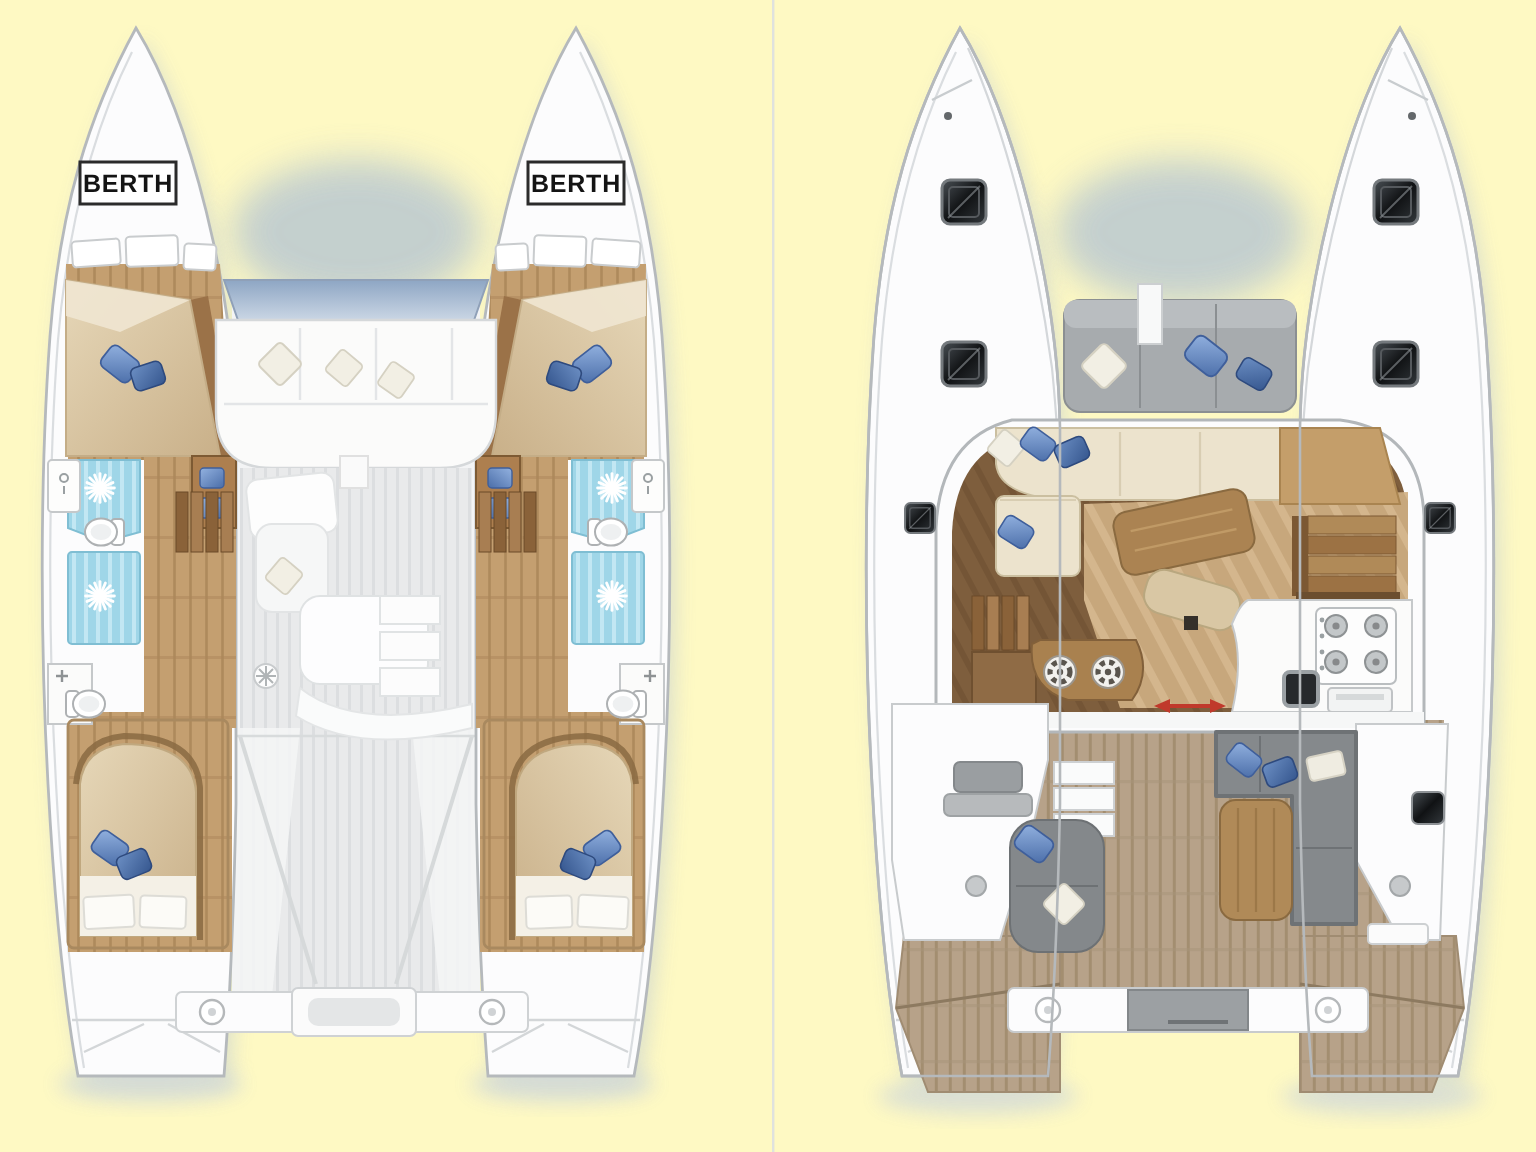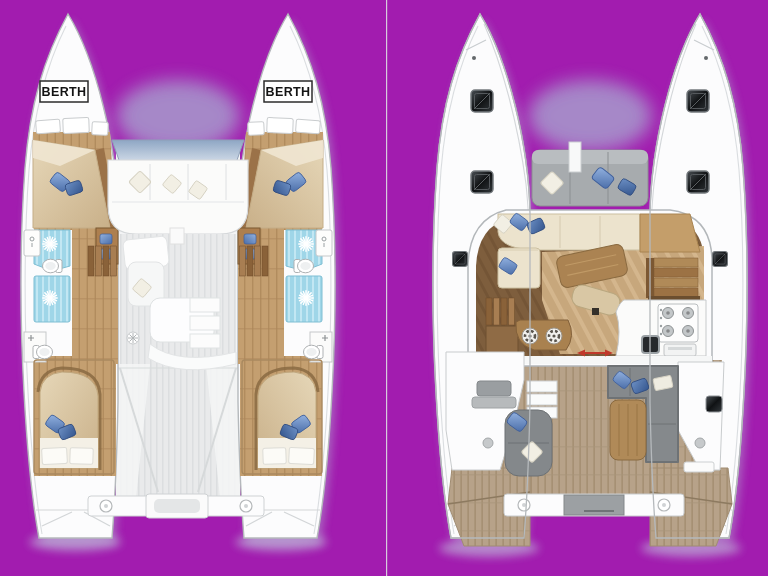--- a/index.html
+++ b/index.html
@@ -1,16 +1,16 @@
 <!DOCTYPE html>
 <html><head>
 <meta charset="utf-8">
 <style>
   html,body{margin:0;padding:0;background:#ffffff;}
-  .canvas{width:768px;height:576px;position:relative;overflow:hidden;background:#a21caf;}
+  .canvas{width:768px;height:576px;position:relative;overflow:hidden;background:#fef9c3;}
   svg{display:block;}
   .lbl{font:bold 12.5px "Liberation Sans", sans-serif;fill:#141414;letter-spacing:.4px;}
 </style>
 </head>
 <body>
 
 <div class="canvas">
 <svg width="768" height="576" viewBox="0 0 768 576">
 <defs>
   <filter id="b6" x="-40%" y="-40%" width="180%" height="180%">

